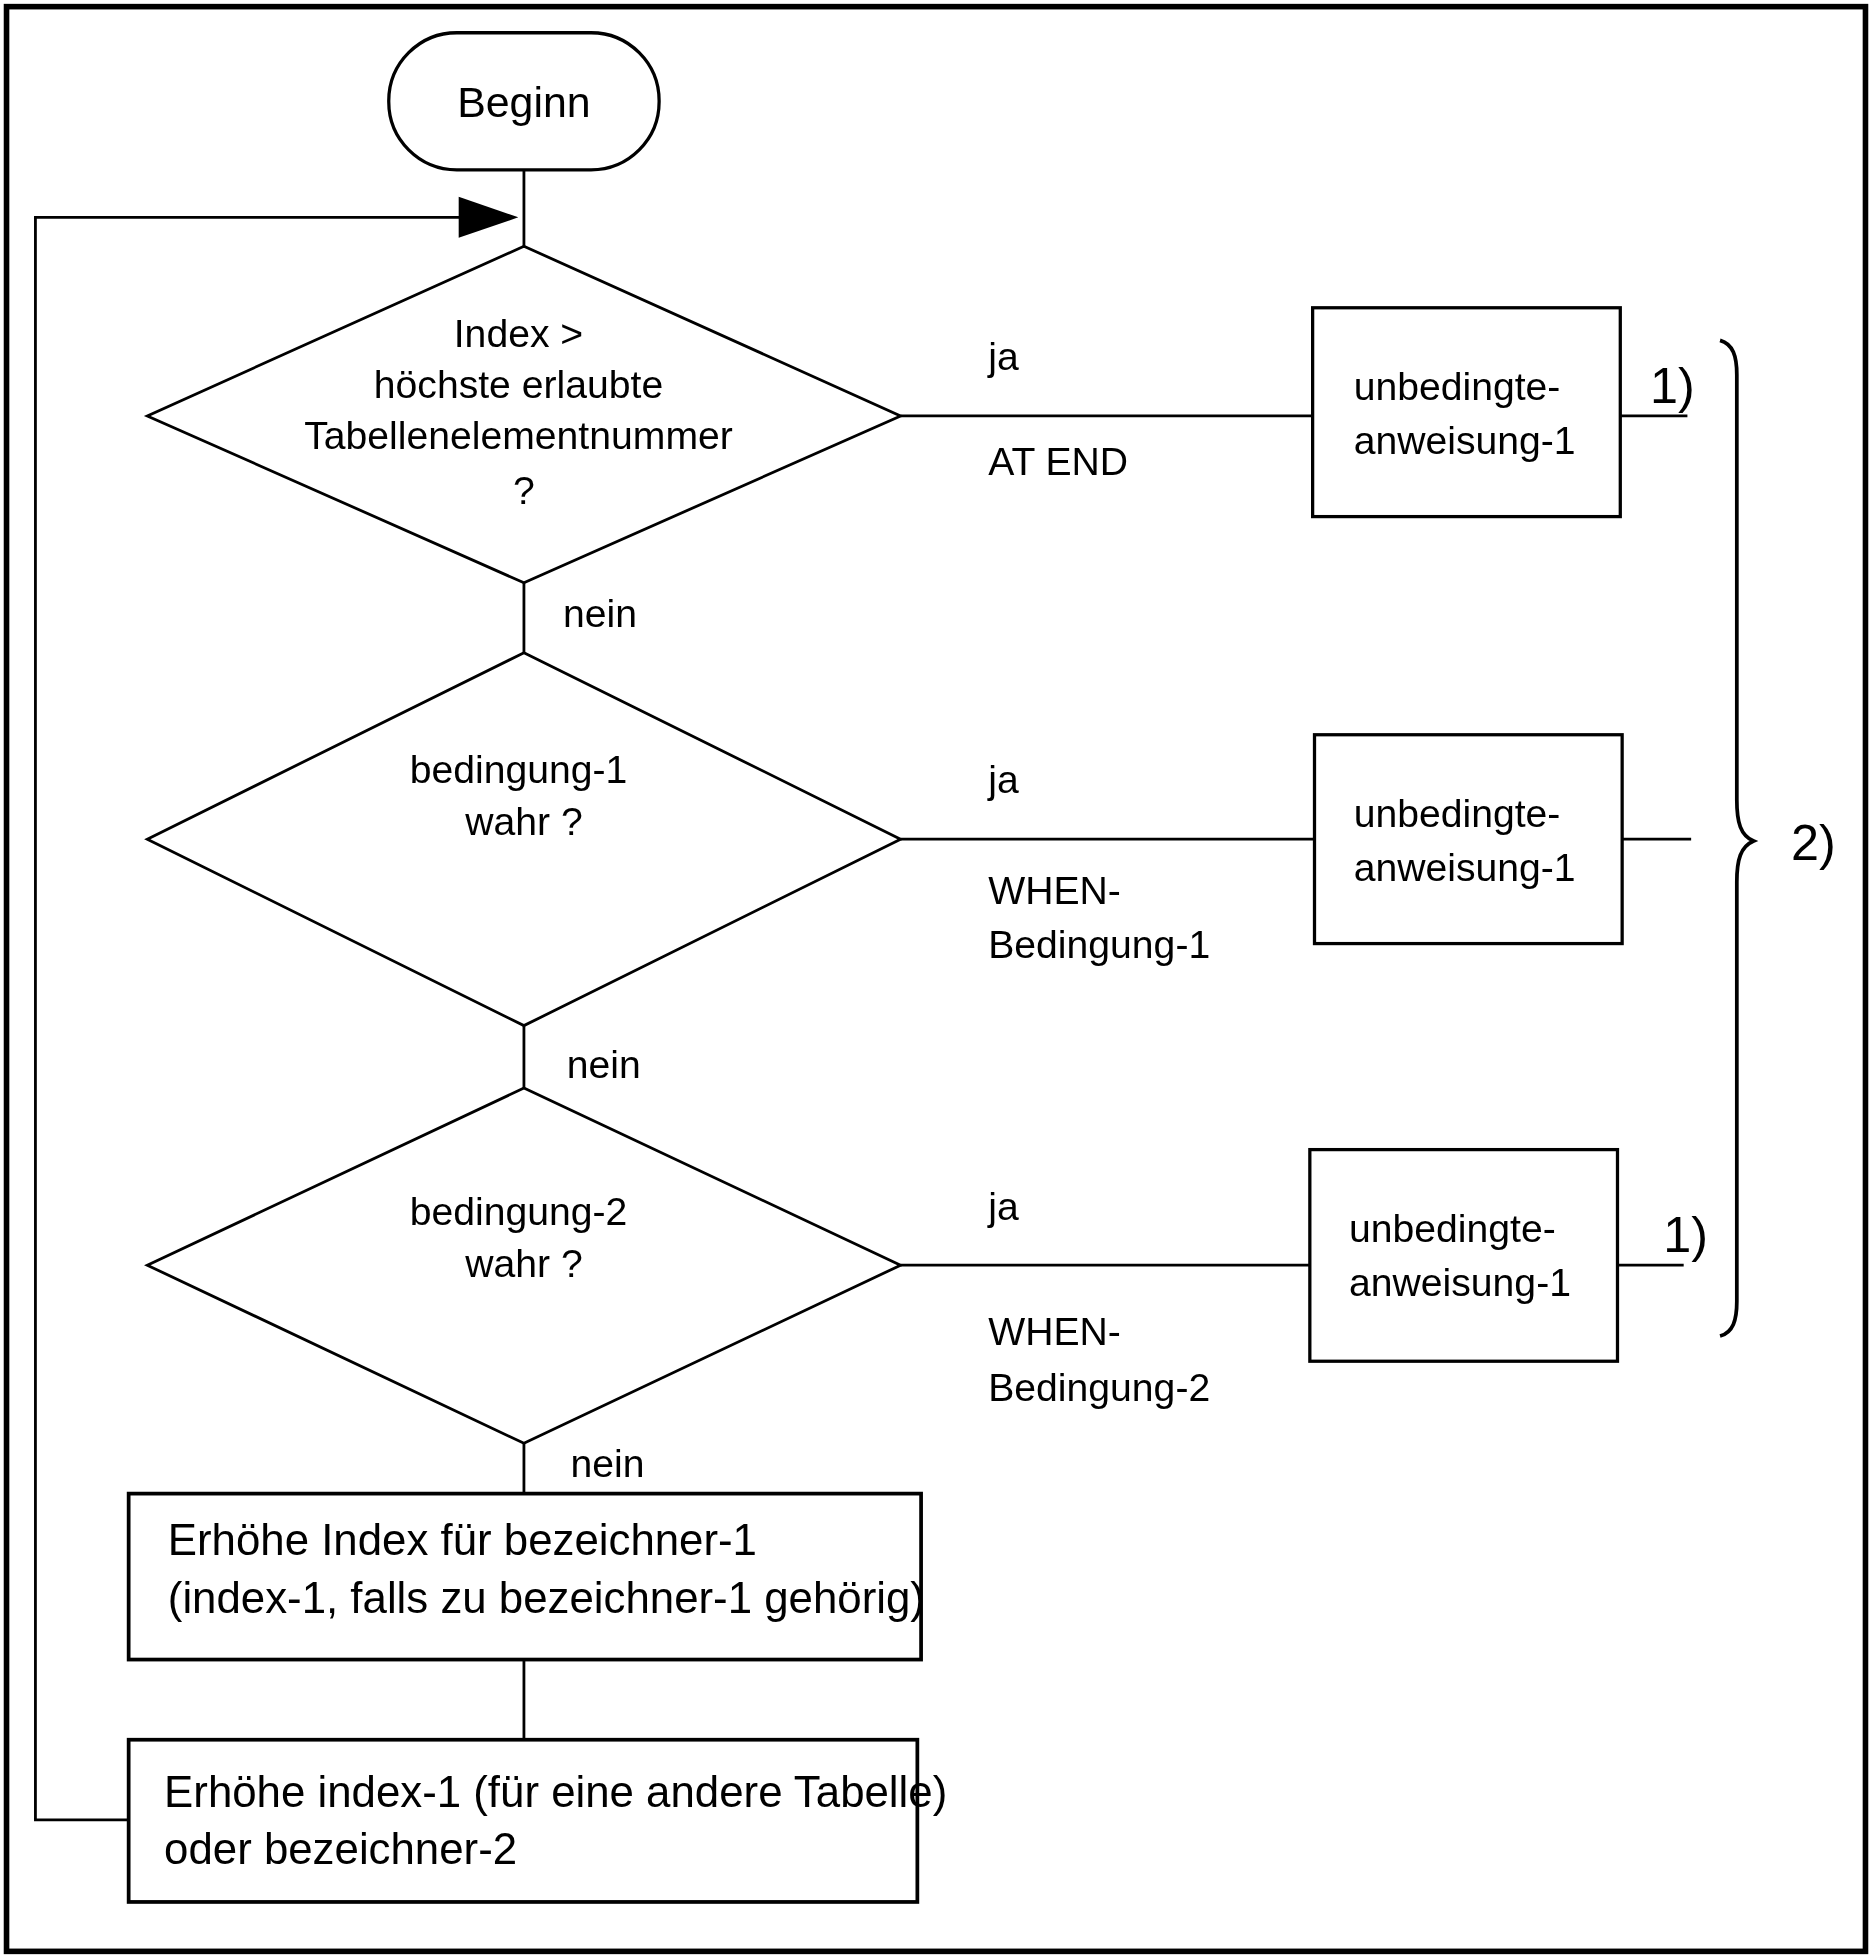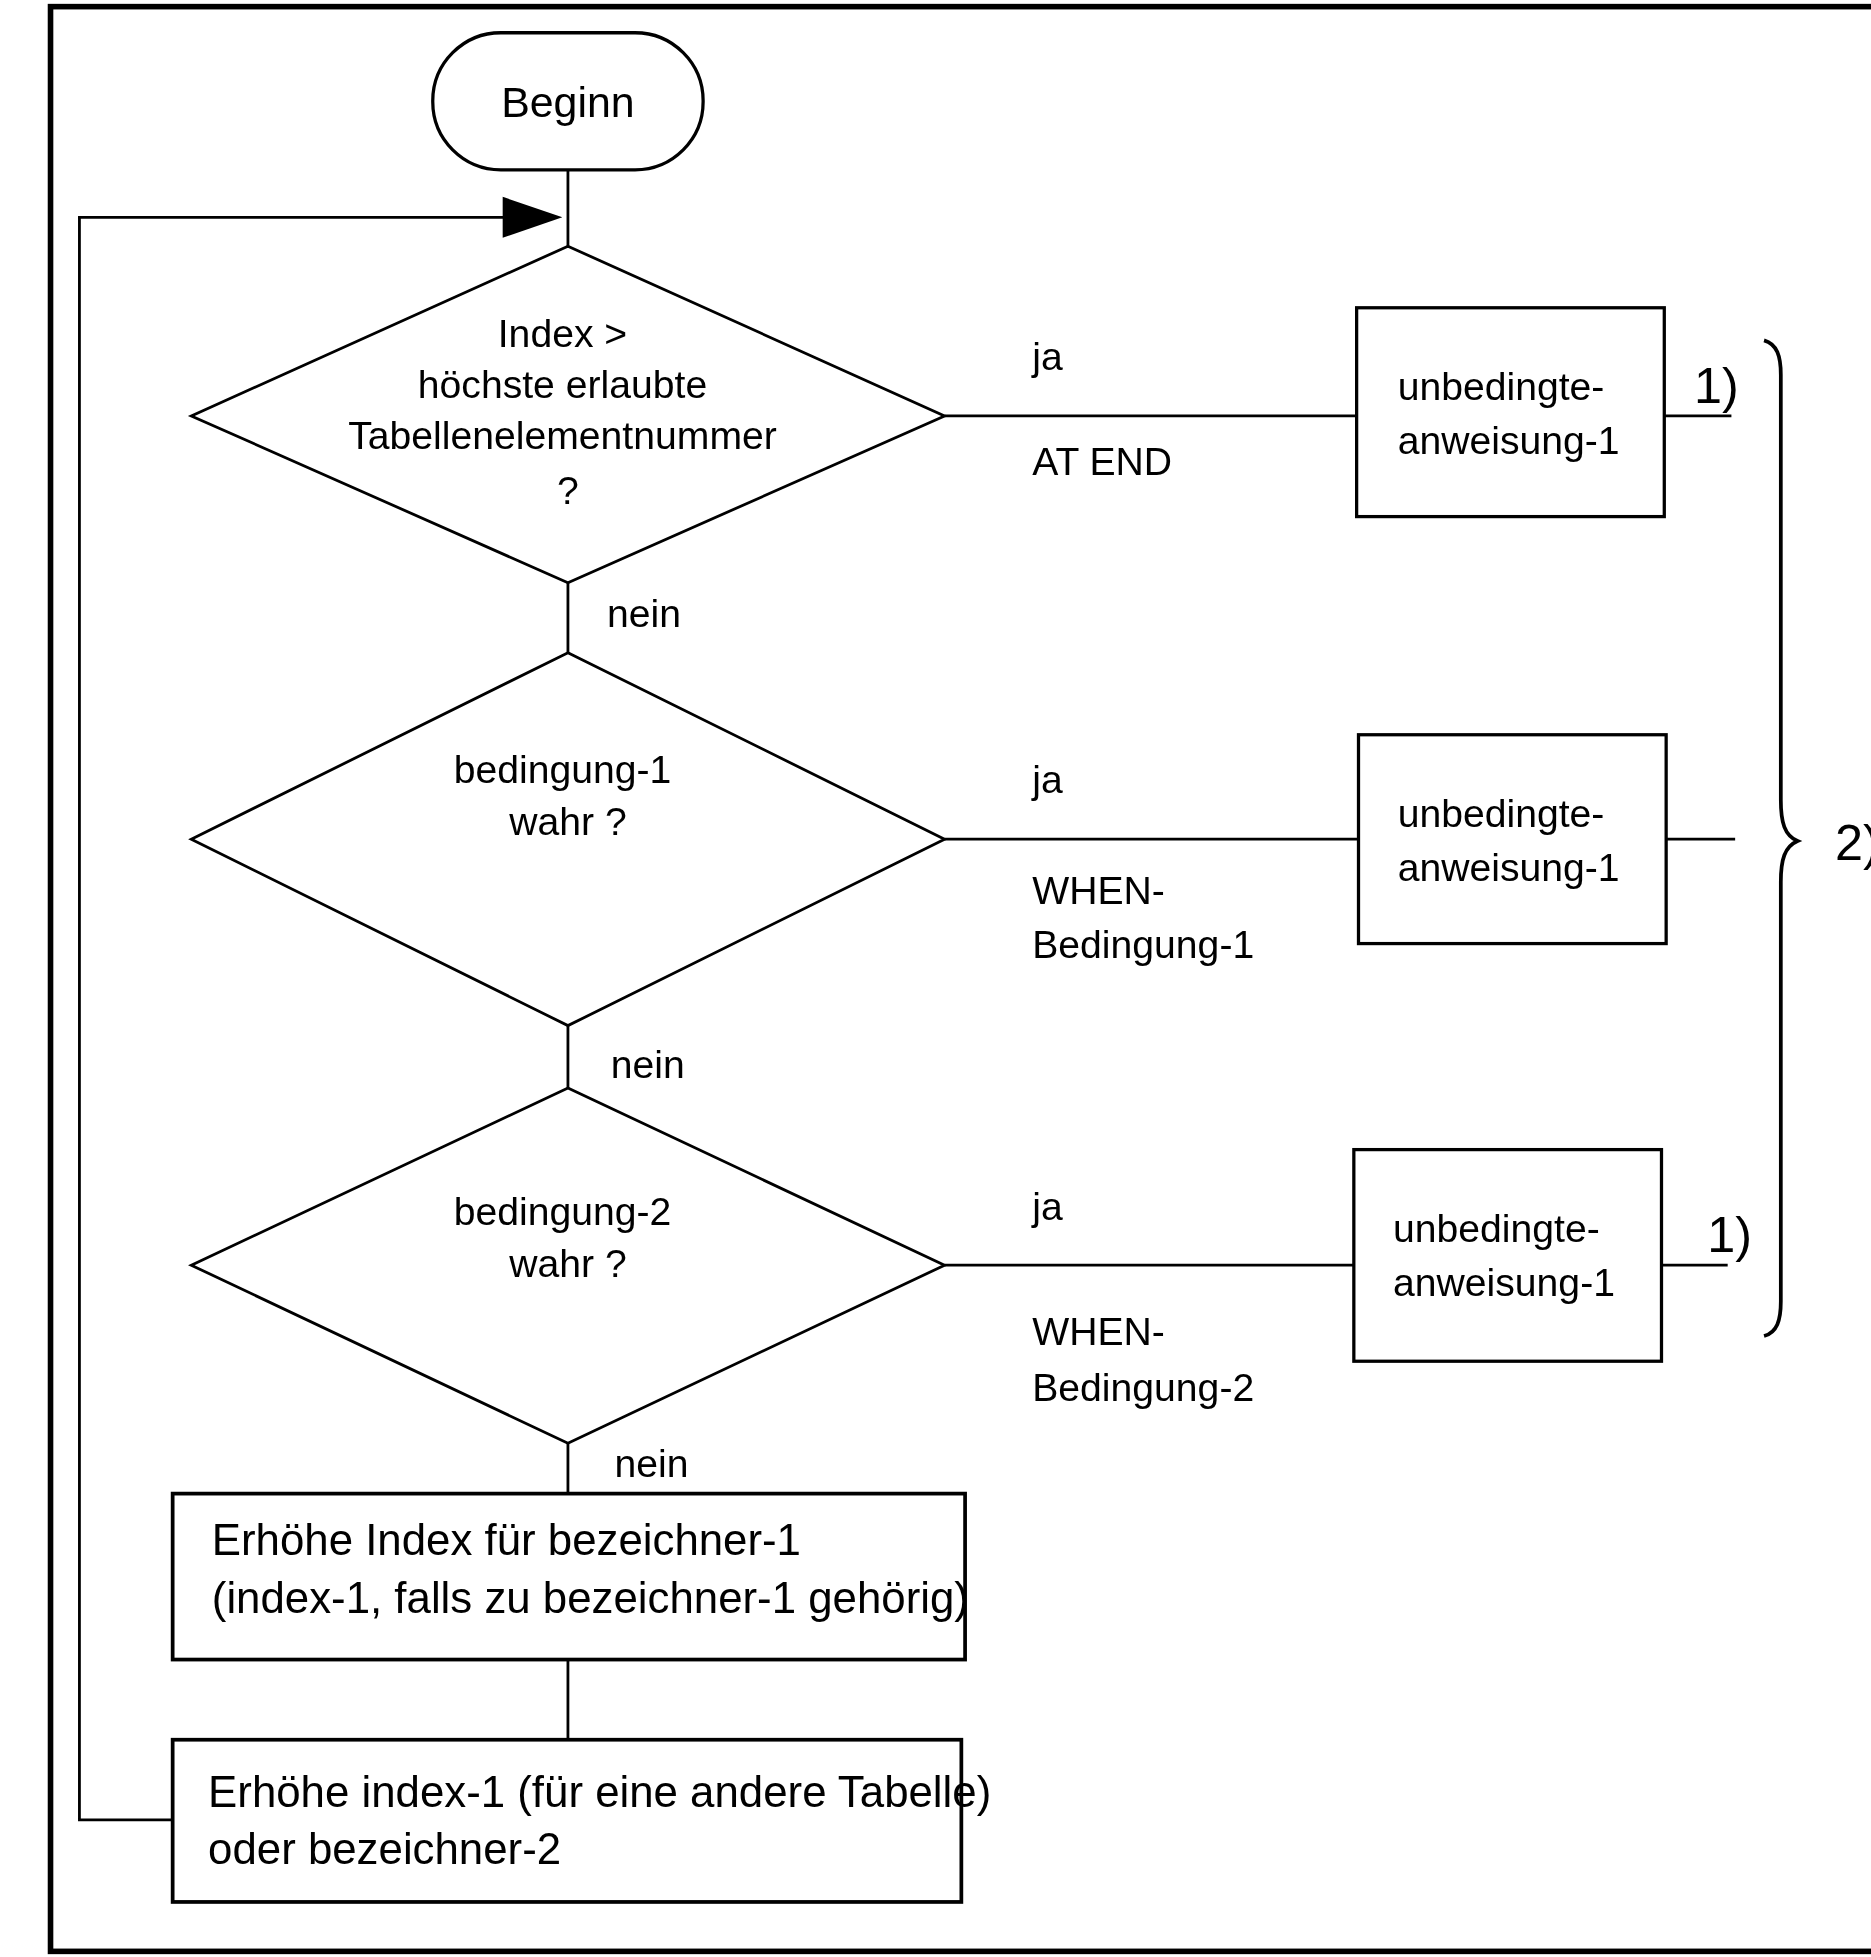--- a/index.html
+++ b/index.html
@@ -5,21 +5,20 @@
   html, body {
     margin: 0;
     padding: 0;
     background: #ffffff;
   }
   .stage {
     width: 1600px;
     height: 1958px;
     position: relative;
     background: #ffffff;
-    padding-left: 44px;
   }
   svg { display: block; }
   svg text {
     font-family: "Liberation Sans", "DejaVu Sans", sans-serif;
     fill: #000000;
   }
   .lbl   { font-size: 42px; }
   .start { font-size: 46px; }
   .proc  { font-size: 47px; }
   .fn    { font-size: 54px; }

